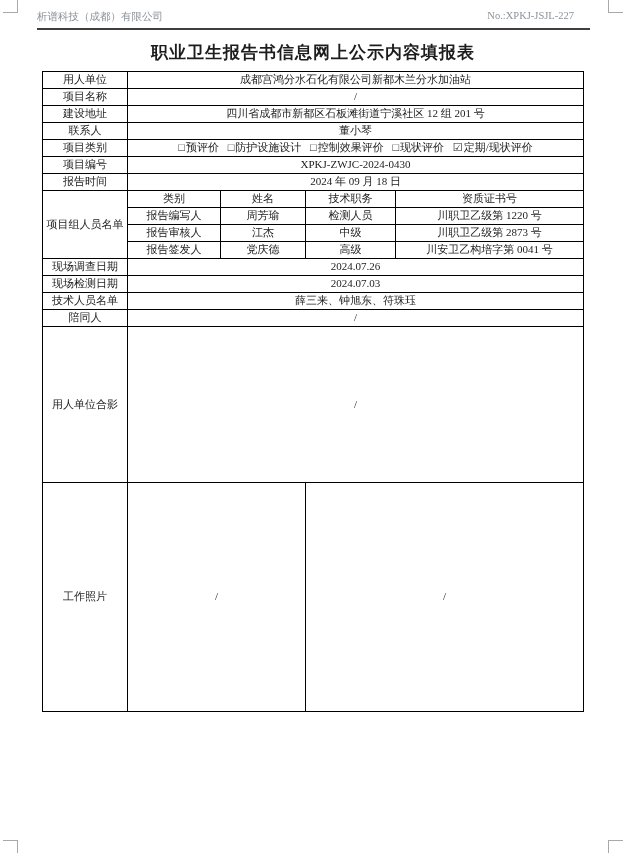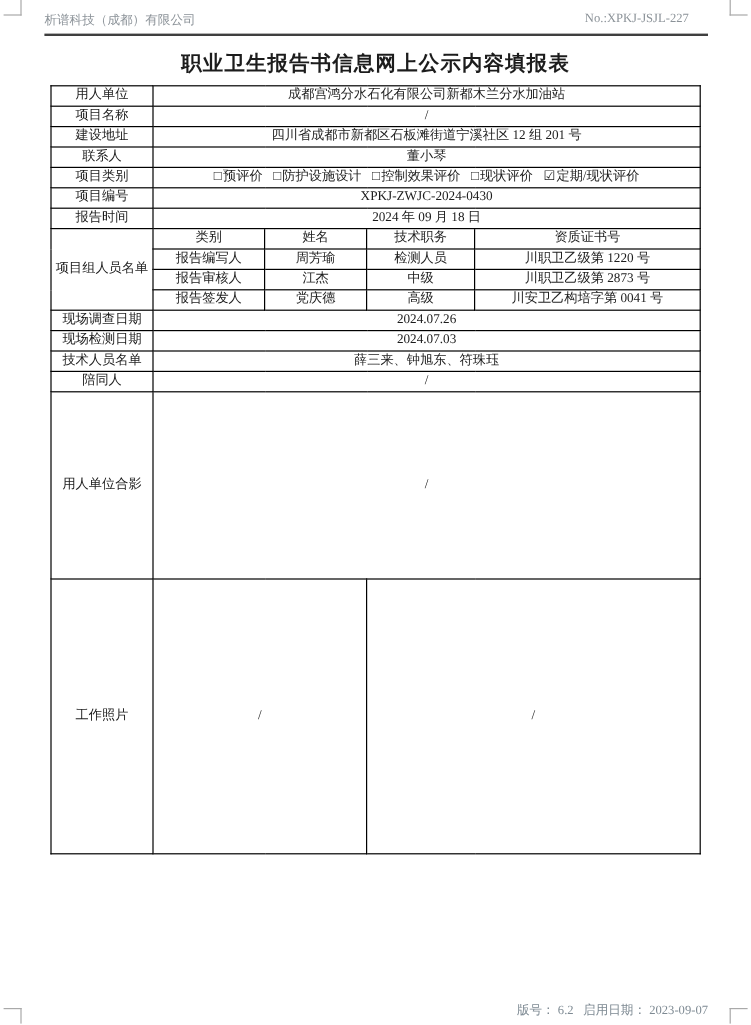--- a/index.html
+++ b/index.html
@@ -133,15 +133,14 @@
         <td colspan="4">/</td>
       </tr>
       <tr class="tall-work">
         <td>工作照片</td>
         <td colspan="2">/</td>
         <td colspan="2">/</td>
       </tr>
     </tbody>
   </table>
 
-  <div class="footer">版号： 6.2   启用日期： 2023-09-07</div>
 
 </div>
 
 </body></html>

